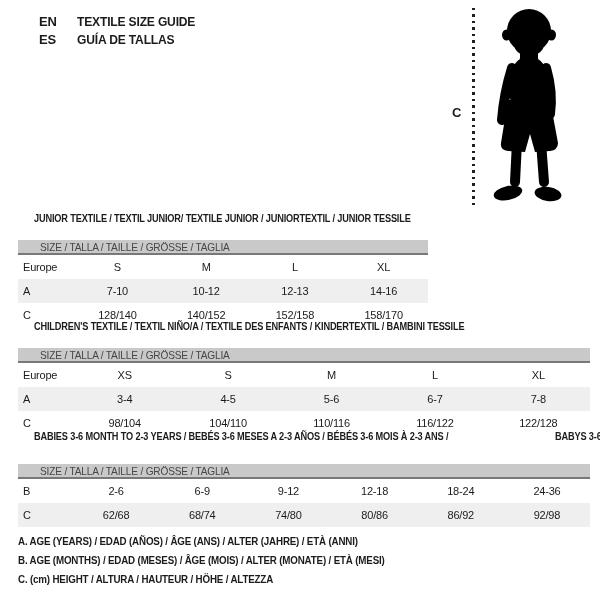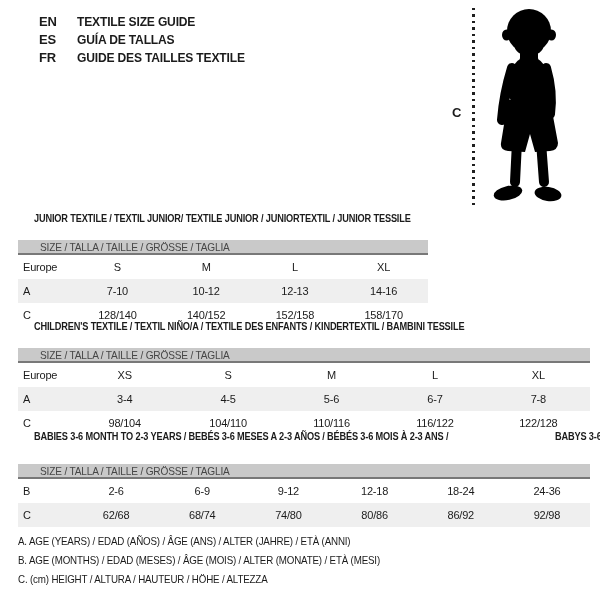--- a/index.html
+++ b/index.html
@@ -39,40 +39,36 @@
   .lbl{width:55px;padding-left:5px;box-sizing:border-box;text-align:left;}
   .cell{flex:1;text-align:center;}
   .t-junior{top:240px;width:410px;}
   .t-children{top:348px;width:572px;}
   .t-babies{top:464px;width:572px;}
   .title-junior{top:212px;}
   .title-children{top:320px;}
   .title-babies{top:423px;line-height:16px;}
   
   .footnotes{position:absolute;left:18px;top:535px;}
-  .note{height:19px;font-weight:normal;font-size:11.5px;white-space:nowrap;}
+  .note{height:19px;font-weight:bold;font-size:11.5px;white-space:nowrap;}
   .note span{display:inline-block;transform:scaleX(0.85);transform-origin:0 50%;white-space:nowrap;}
 </style>
 </head>
 <body>
 
 <div class="page">
 
   <div class="lang-block">
     <div class="lang-row">
       <span class="lang-code">EN</span>
       <span class="lang-label">TEXTILE SIZE GUIDE</span>
     </div>
     <div class="lang-row">
       <span class="lang-code">ES</span>
       <span class="lang-label">GUÍA DE TALLAS</span>
-    </div>
-    <div class="lang-row">
-      <span class="lang-code">FR</span>
-      <span class="lang-label">GUIDE DES TAILLES TEXTILE</span>
     </div>
   </div>
 
   <div class="measure-line"></div>
   <div class="measure-label">C</div>
   <svg class="silhouette" width="92" height="198" viewBox="0 0 90 198" xmlns="http://www.w3.org/2000/svg">
     <g fill="#000000">
       <circle cx="42" cy="25" r="22"></circle>
       <ellipse cx="19.5" cy="29" rx="4.5" ry="5.5"></ellipse>
       <ellipse cx="64.5" cy="29" rx="4.5" ry="5.5"></ellipse>

